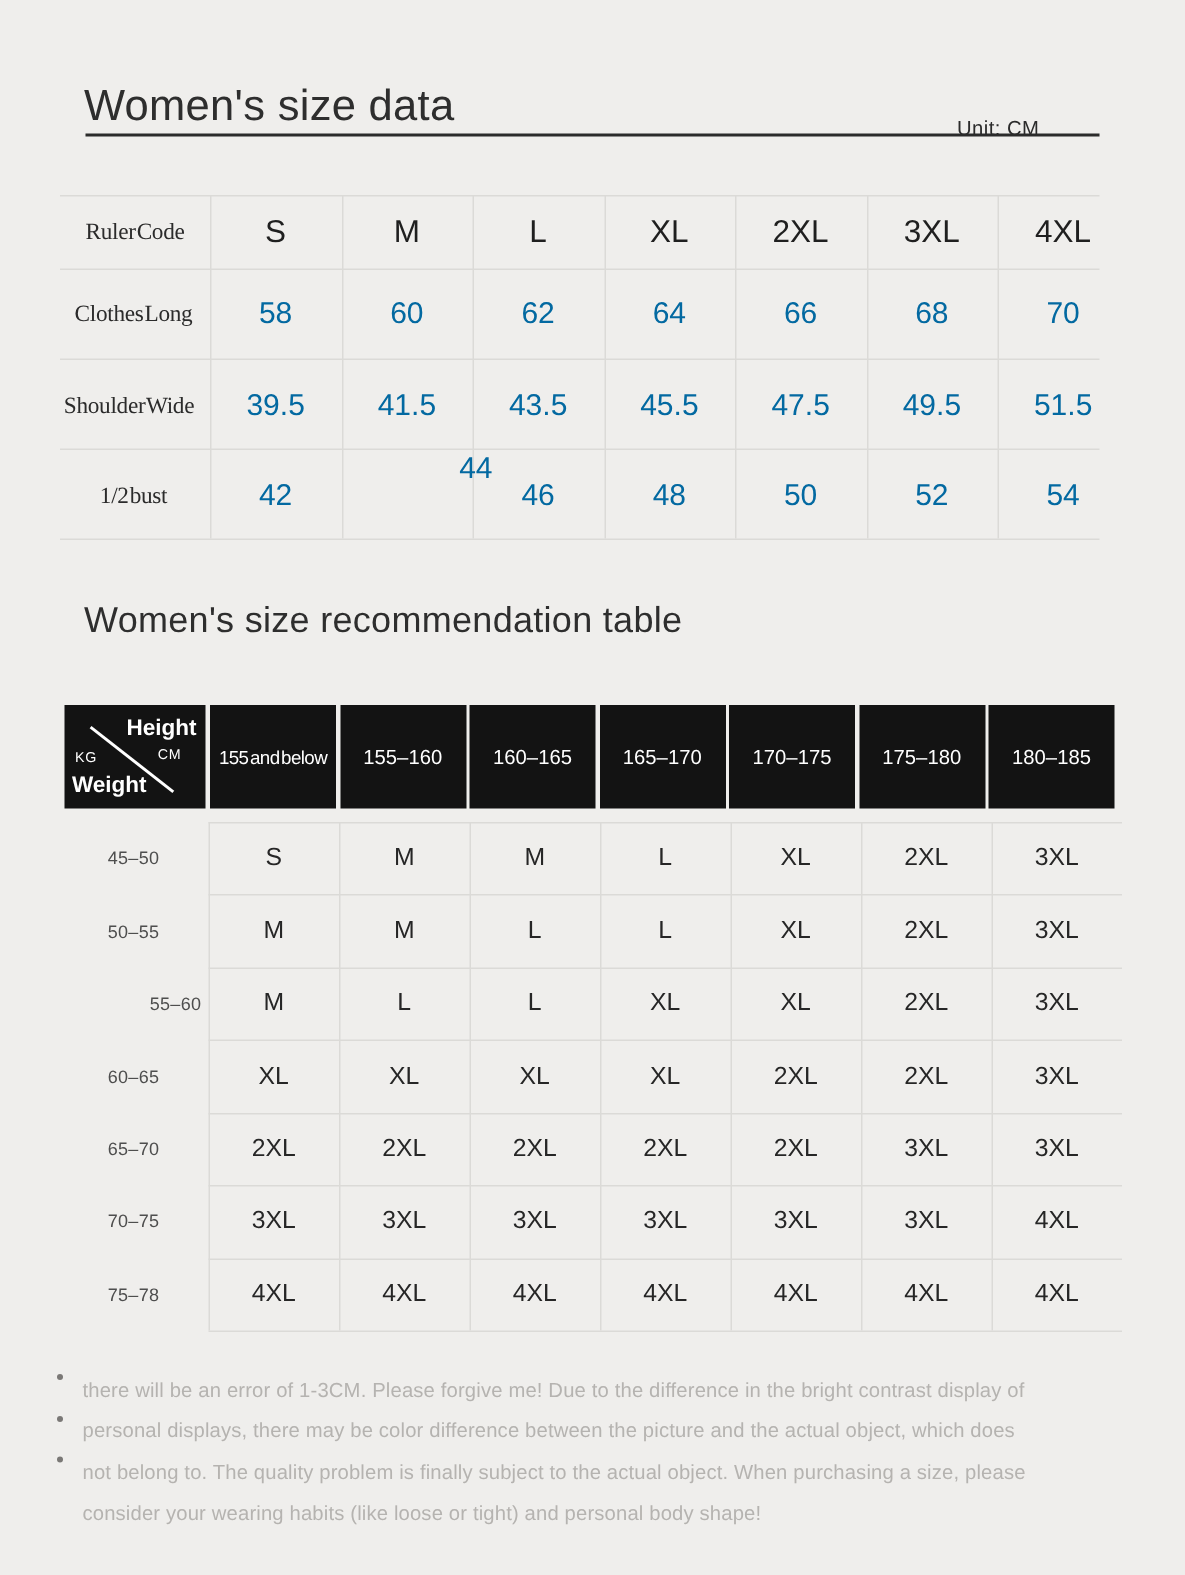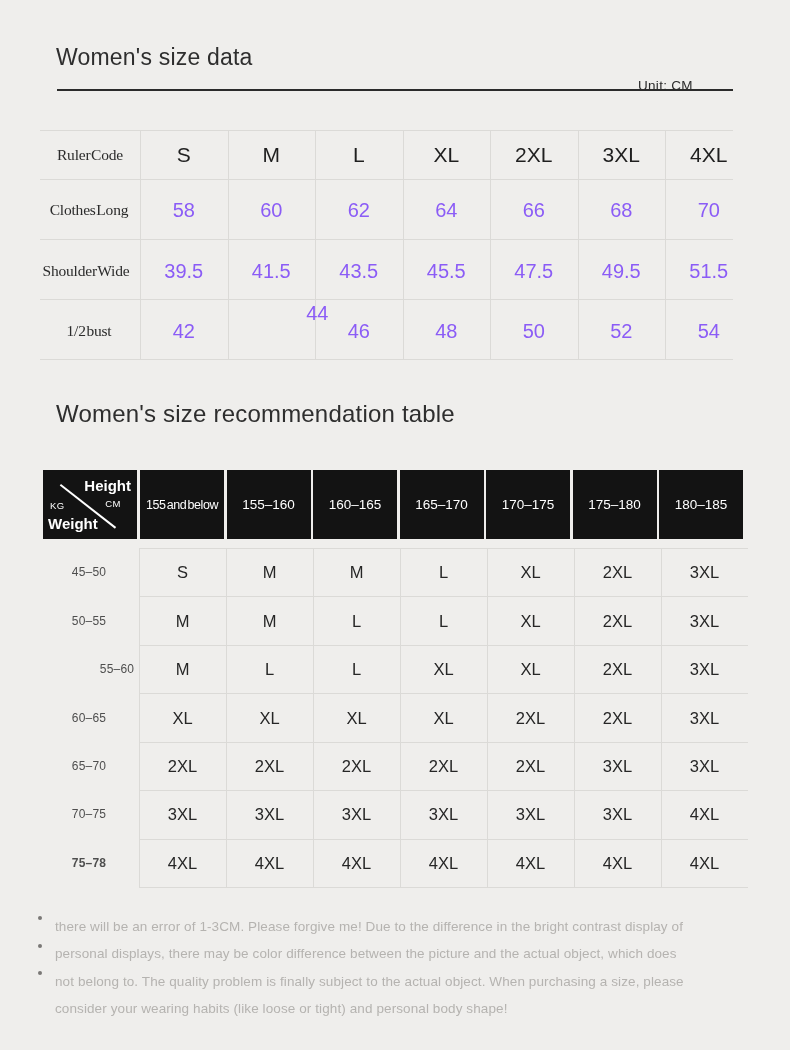--- a/index.html
+++ b/index.html
@@ -6,22 +6,22 @@
   body{
     width:790px;height:1050px;
     background:#efeeec;
     font-family:"Liberation Sans", sans-serif;
     position:relative;
     overflow:hidden;
   }
   #stage{position:absolute;left:0;top:0;width:790px;height:1050px;}
 
   .page-title{
-    position:absolute;left:56px;top:44px;
-    font-size:23px;color:#2e2e2e;letter-spacing:.2px;
+    position:absolute;left:56px;top:55px;
+    font-size:29px;color:#2e2e2e;letter-spacing:.2px;
     white-space:nowrap;
   }
   .title-rule{
     position:absolute;left:57px;top:89px;width:676px;height:2px;
     background:#2b2b2b;
   }
   .unit-label{
     position:absolute;left:638px;top:78px;
     font-size:13.5px;color:#2b2b2b;letter-spacing:.3px;white-space:nowrap;
   }
@@ -29,21 +29,21 @@
     position:absolute;left:56px;top:400px;
     font-size:24px;color:#2e2e2e;letter-spacing:.2px;white-space:nowrap;
   }
 
   
   .cell{
     position:absolute;transform:translate(-50%,-50%);
     white-space:nowrap;color:#242424;
   }
   .sz-head{font-size:21px;color:#1f1f1f;}
-  .sz-num{font-size:20px;color:#8b5cf6;}
+  .sz-num{font-size:20px;color:#0369a1;}
   .sz-label{font-size:15.5px;color:#2b2b2b;word-spacing:-3px;letter-spacing:-0.2px;font-family:Liberation Serif, serif;}
 
   .hline{position:absolute;height:1px;background:#dbdad7;}
   .vline{position:absolute;width:1px;background:#dbdad7;}
 
   
   .hd-cell{
     position:absolute;top:470px;height:69px;width:84px;
     background:#131313;color:#ffffff;
     display:flex;align-items:center;justify-content:center;
@@ -201,21 +201,21 @@
     <div class="cell rc-size" style="left: 617.5px; top: 765.935px;">3XL</div>
     <div class="cell rc-size" style="left: 704.5px; top: 765.935px;">3XL</div>
     <div class="cell rc-label" style="left: 89px; top: 814.365px;">70–75</div>
     <div class="cell rc-size" style="left: 182.5px; top: 814.365px;">3XL</div>
     <div class="cell rc-size" style="left: 269.5px; top: 814.365px;">3XL</div>
     <div class="cell rc-size" style="left: 356.5px; top: 814.365px;">3XL</div>
     <div class="cell rc-size" style="left: 443.5px; top: 814.365px;">3XL</div>
     <div class="cell rc-size" style="left: 530.5px; top: 814.365px;">3XL</div>
     <div class="cell rc-size" style="left: 617.5px; top: 814.365px;">3XL</div>
     <div class="cell rc-size" style="left: 704.5px; top: 814.365px;">4XL</div>
-    <div class="cell rc-label" style="left: 89px; top: 862.795px; font-weight: bold;">75–78</div>
+    <div class="cell rc-label" style="left: 89px; top: 862.795px;">75–78</div>
     <div class="cell rc-size" style="left: 182.5px; top: 862.795px;">4XL</div>
     <div class="cell rc-size" style="left: 269.5px; top: 862.795px;">4XL</div>
     <div class="cell rc-size" style="left: 356.5px; top: 862.795px;">4XL</div>
     <div class="cell rc-size" style="left: 443.5px; top: 862.795px;">4XL</div>
     <div class="cell rc-size" style="left: 530.5px; top: 862.795px;">4XL</div>
     <div class="cell rc-size" style="left: 617.5px; top: 862.795px;">4XL</div>
     <div class="cell rc-size" style="left: 704.5px; top: 862.795px;">4XL</div>
     <div class="disc-line" style="left: 55px; top: 918.5px;">there will be an error of 1-3CM. Please forgive me! Due to the difference in the bright contrast display of</div>
     <div class="disc-line" style="left: 55px; top: 946px;">personal displays, there may be color difference between the picture and the actual object, which does</div>
     <div class="disc-line" style="left: 55px; top: 973.5px;">not belong to. The quality problem is finally subject to the actual object. When purchasing a size, please</div>

